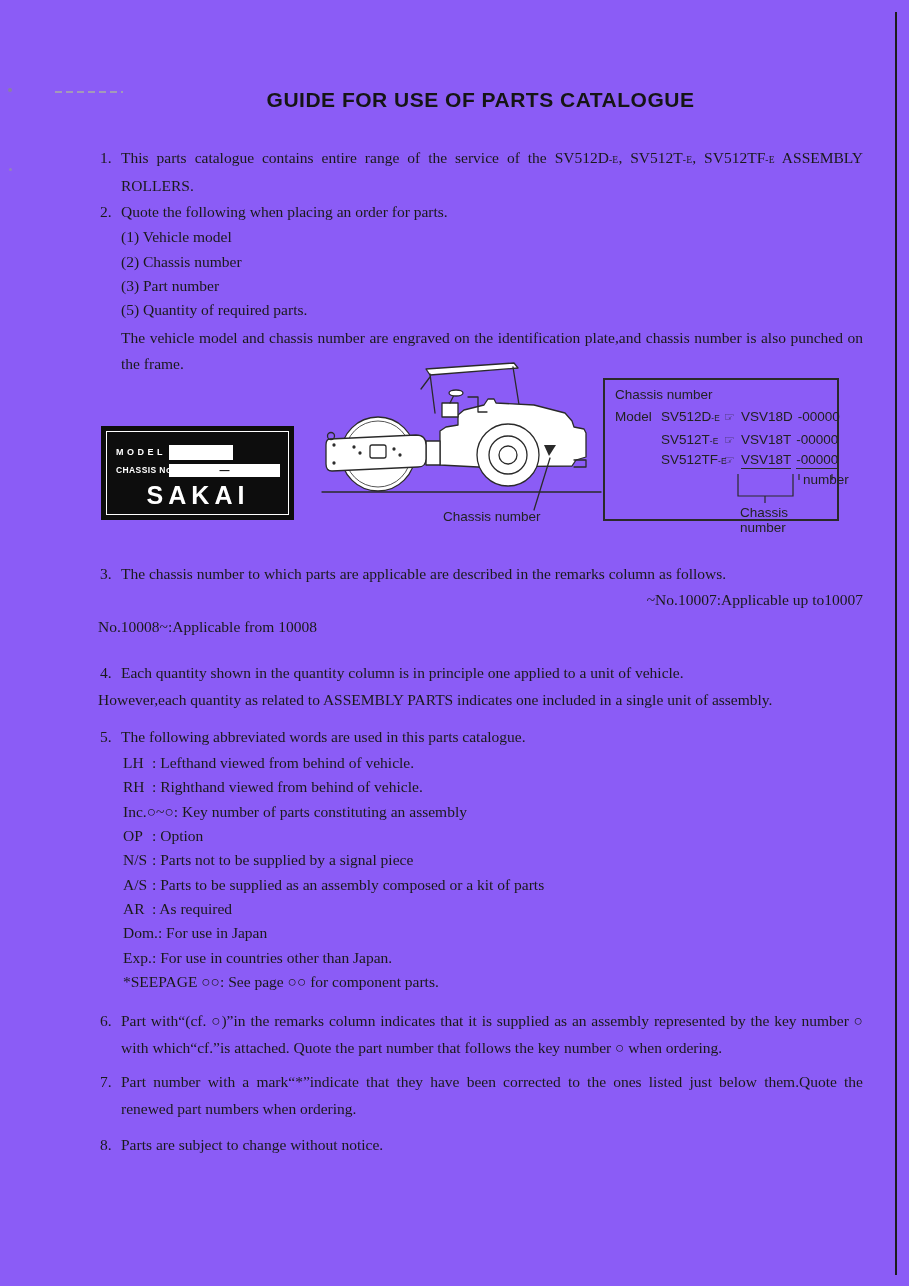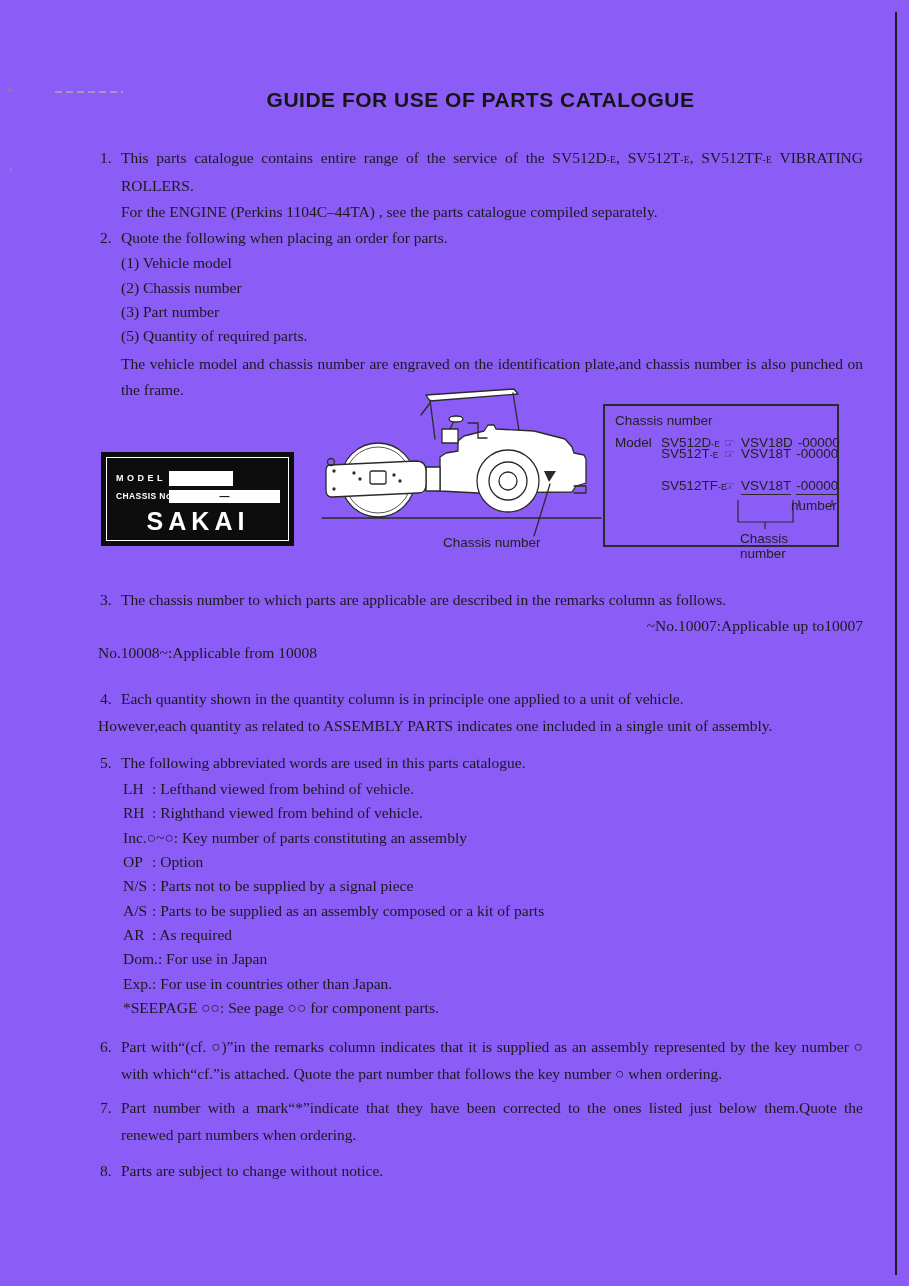--- a/index.html
+++ b/index.html
@@ -52,21 +52,21 @@
     font-family:"Liberation Sans", sans-serif;font-size:13.5px;color:#222;
   }
   .cbox .hdr{position:absolute;left:10px;top:7px;}
   .cbox .mlabel{position:absolute;left:10px;top:29px;}
   .crow{position:absolute;left:56px;white-space:nowrap;}
   .crow .cm{display:inline-block;width:63px;}
   .crow .hand{display:inline-block;width:17px;font-size:12px;}
   .crow .gap{display:inline-block;width:5px;}
   .u{border-bottom:1.4px solid #2a2a2a;padding-bottom:1px;}
   .cbrackets{position:absolute;left:0;top:0;}
-  .numlabel{position:absolute;left:186px;top:92px;}
+  .numlabel{position:absolute;left:198px;top:92px;}
   .cnlabel{position:absolute;left:135px;top:125px;}
   
   .s3{margin-top:6px;line-height:26.5px;}
   .s4{margin-top:20px;line-height:26.5px;}
   .s5{margin-top:11px;}
   .abbrevs{margin-left:25px;line-height:24.3px;margin-top:1px;}
   .ab-row{white-space:nowrap;}
   .ab-term{display:inline-block;min-width:29px;}
   .s6{margin-top:13px;line-height:27px;}
   .s7{margin-top:7px;line-height:27px;}
@@ -85,23 +85,22 @@
   <div class="scan-vline"></div>
   <div class="art-dot1"></div>
   <div class="art-dash"></div>
   <div class="art-dot2"></div>
 
   <div class="content">
     <div class="title">GUIDE FOR USE OF PARTS CATALOGUE</div>
 
     <div class="sec item" style="margin-top:33px;">
       <span class="num">1.</span>
-      <div class="jline"><span>This parts catalogue contains entire range of the service of the SV512D</span><span class="sub-e">-E</span><span>, SV512T</span><span class="sub-e">-E</span><span>, SV512TF</span><span class="sub-e">-E</span><span> VIBRATING</span></div>
+      <div class="jline"><span>This parts catalogue contains entire range of the service of the SV512D</span><span class="sub-e">-E</span><span>, SV512T</span><span class="sub-e">-E</span><span>, SV512TF</span><span class="sub-e">-E</span><span> ASSEMBLY</span></div>
       <div>ROLLERS.</div>
-      <div>For the ENGINE (Perkins 1104C–44TA) , see the parts catalogue compiled separately.</div>
     </div>
 
     <div class="sec item">
       <span class="num">2.</span>
       <div>Quote the following when placing an order for parts.</div>
     </div>
     <div class="sec subitems">
       <div class="subitem">(1) Vehicle model</div>
       <div class="subitem">(2) Chassis number</div>
       <div class="subitem">(3) Part number</div>
@@ -173,21 +172,21 @@
 
       <div class="veh-caption">Chassis number</div>
 
       <div class="cbox">
         <div class="hdr">Chassis number</div>
         <div class="mlabel">Model</div>
 
         <div class="crow" style="top:29px;">
           <span class="cm"><span>SV512D</span><span class="sub-e">-E</span></span><span class="hand">☞</span><span>VSV18D</span><span class="gap"></span><span>-00000</span>
         </div>
-        <div class="crow" style="top:40px;">
+        <div class="crow" style="top:52px;">
           <span class="cm"><span>SV512T</span><span class="sub-e">-E</span></span><span class="hand">☞</span><span>VSV18T</span><span class="gap"></span><span>-00000</span>
         </div>
         <div class="crow" style="top:72px;">
           <span class="cm"><span>SV512TF</span><span class="sub-e">-E</span></span><span class="hand">☞</span><span class="u">VSV18T</span><span class="gap"></span><span class="u">-00000</span>
         </div>
 
         <svg class="cbrackets" width="232" height="139" viewBox="0 0 232 139" xmlns="http://www.w3.org/2000/svg">
           <g fill="none" stroke="#2a2a2a" stroke-width="1.2">
             <path d="M194,94 L194,100"></path>
             <path d="M227,94 L227,100"></path>

